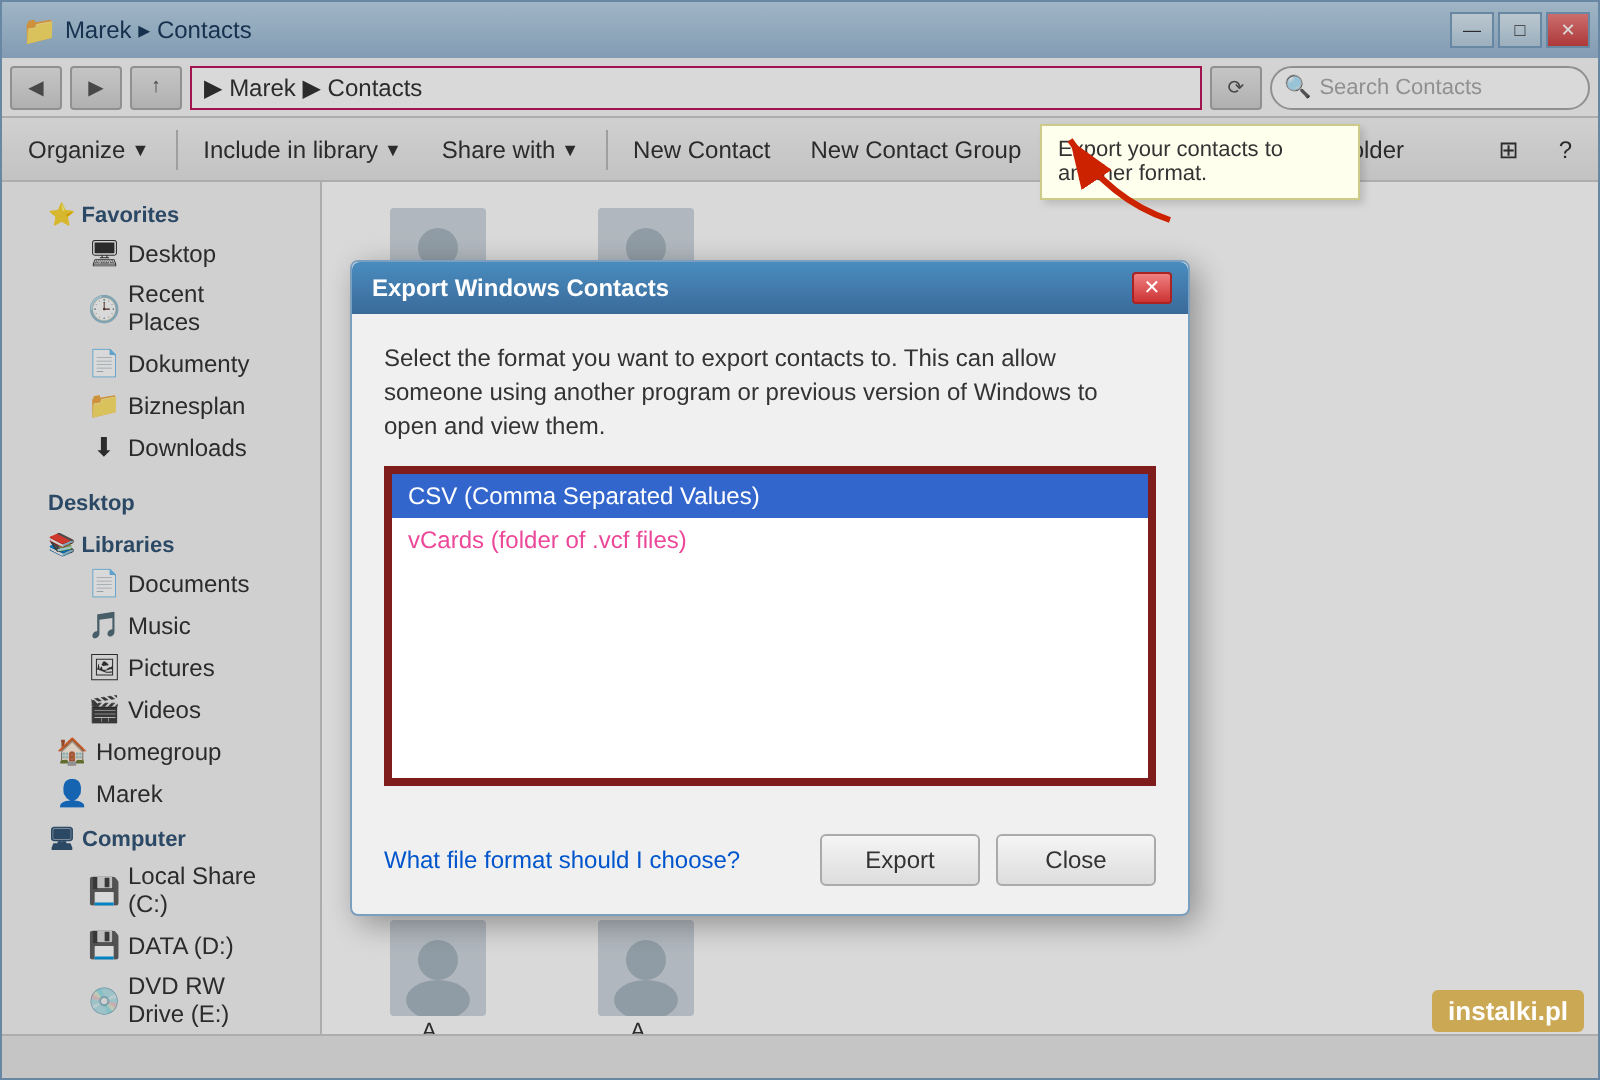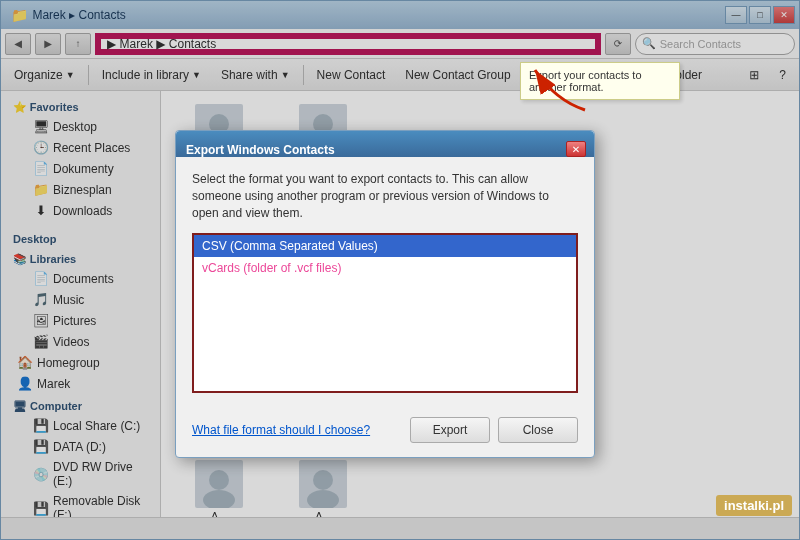--- a/index.html
+++ b/index.html
@@ -86,21 +86,21 @@
       display: flex;
       align-items: center;
       justify-content: center;
       font-size: 10px;
       color: #555;
     }
 
     .address-path {
       flex: 1;
       height: 22px;
-      border: 6px solid #be185d;
+      border: 1px solid #be185d;
       background: white;
       display: flex;
       align-items: center;
       padding: 0 6px;
       font-size: 12px;
       color: #333;
     }
 
     .search-box {
       width: 160px;
@@ -172,21 +172,21 @@
       overflow: hidden;
     }
 
     
     .sidebar {
       width: 160px;
       background: #f5f5f5;
       border-right: 1px solid #ccc;
       overflow-y: auto;
       flex-shrink: 0;
-      padding: 4px 4px;
+      padding: 4px 15px;
     }
 
     .sidebar-section-title {
       font-size: 11px;
       font-weight: bold;
       color: #335577;
       padding: 6px 8px 2px 8px;
     }
 
     .sidebar-item {
@@ -286,21 +286,21 @@
       border: 1px solid #7a9fbf;
       box-shadow: 4px 4px 16px rgba(0,0,0,0.35);
       z-index: 200;
       border-radius: 4px;
     }
 
     .dialog-titlebar {
       background: linear-gradient(to bottom, #4a8cbf, #3a6a9a);
       height: 26px;
       display: flex;
-      align-items: flex-end;
+      align-items: center;
       justify-content: space-between;
       padding: 0 8px 0 10px;
       border-radius: 4px 4px 0 0;
     }
 
     .dialog-title {
       color: white;
       font-size: 12px;
       font-weight: bold;
     }
@@ -324,21 +324,21 @@
     }
 
     .dialog-desc {
       font-size: 12px;
       color: #333;
       margin-bottom: 12px;
       line-height: 1.4;
     }
 
     .format-list {
-      border: 2px solid #7f1d1d;
+      border: 4px solid #7f1d1d;
       background: white;
       height: 160px;
       overflow-y: auto;
     }
 
     .format-item {
       padding: 4px 8px;
       font-size: 12px;
       cursor: pointer;
       color: #ec4899;
@@ -351,21 +351,20 @@
 
     .dialog-footer {
       display: flex;
       align-items: center;
       justify-content: space-between;
       padding: 10px 16px 14px 16px;
     }
 
     .dialog-link {
       color: #0055cc;
-      text-decoration: underline;
       cursor: pointer;
       font-size: 12px;
     }
 
     .dialog-buttons {
       display: flex;
       gap: 8px;
     }
 
     .dialog-btn {

